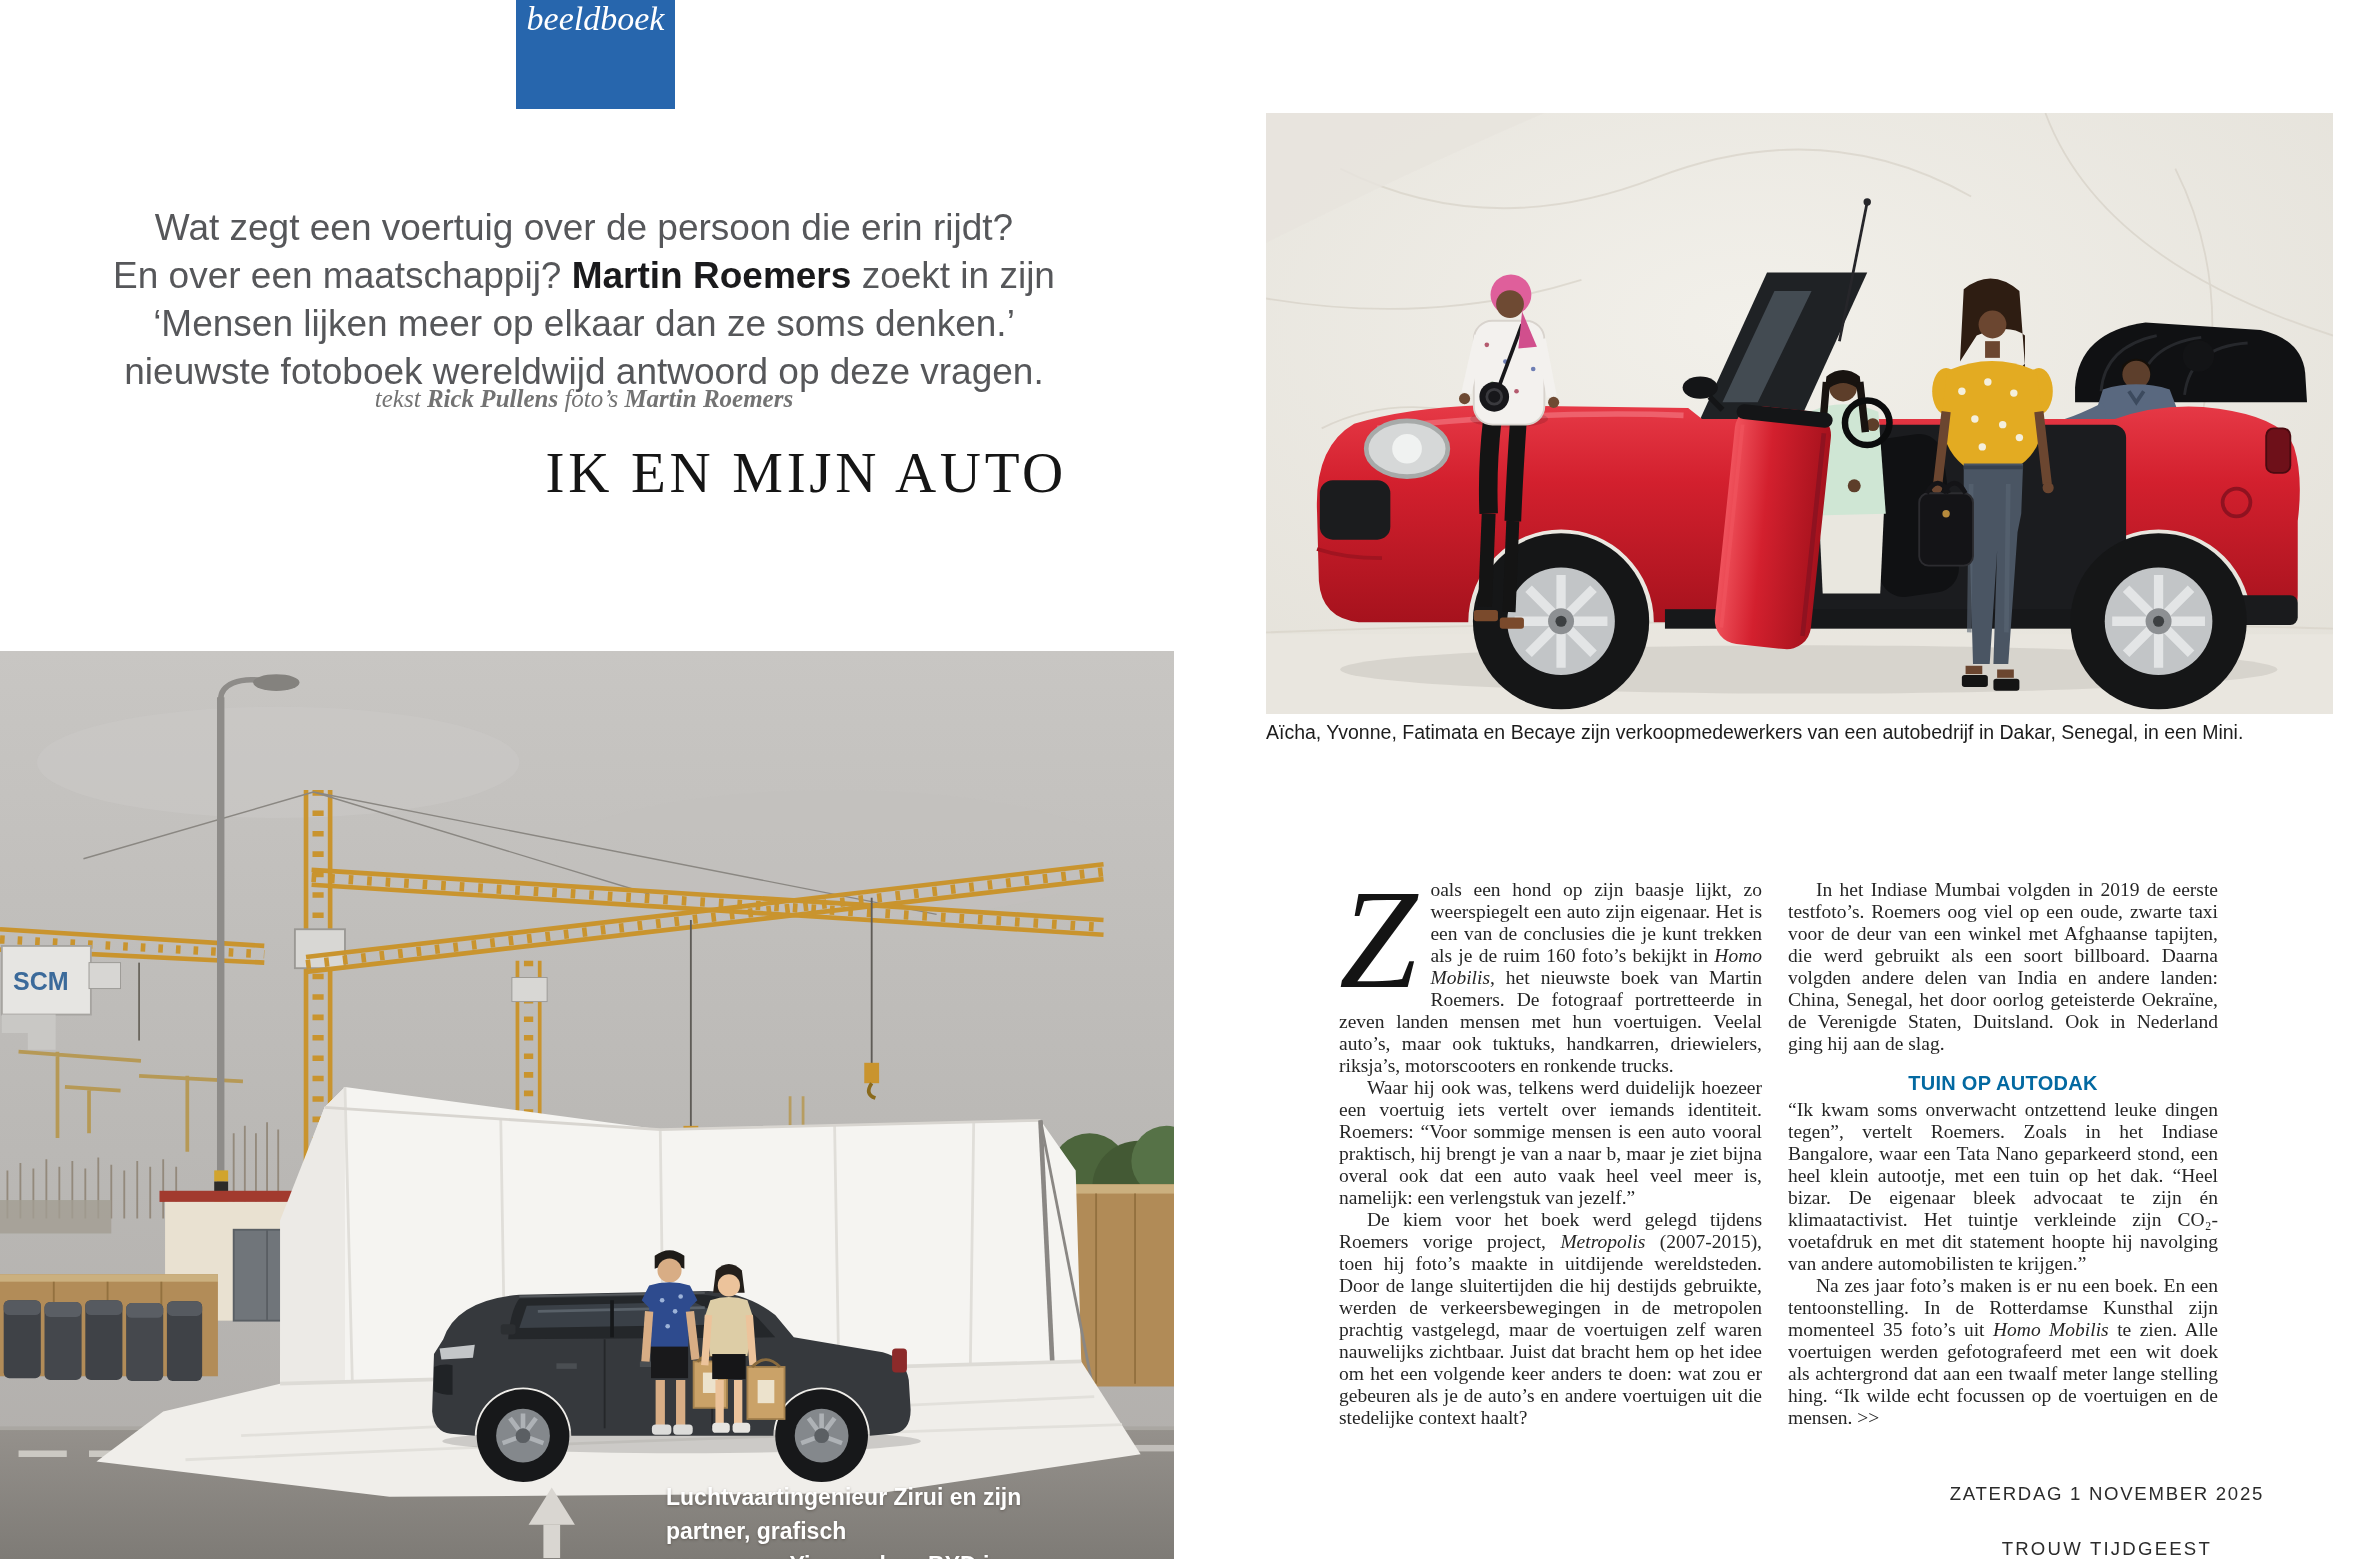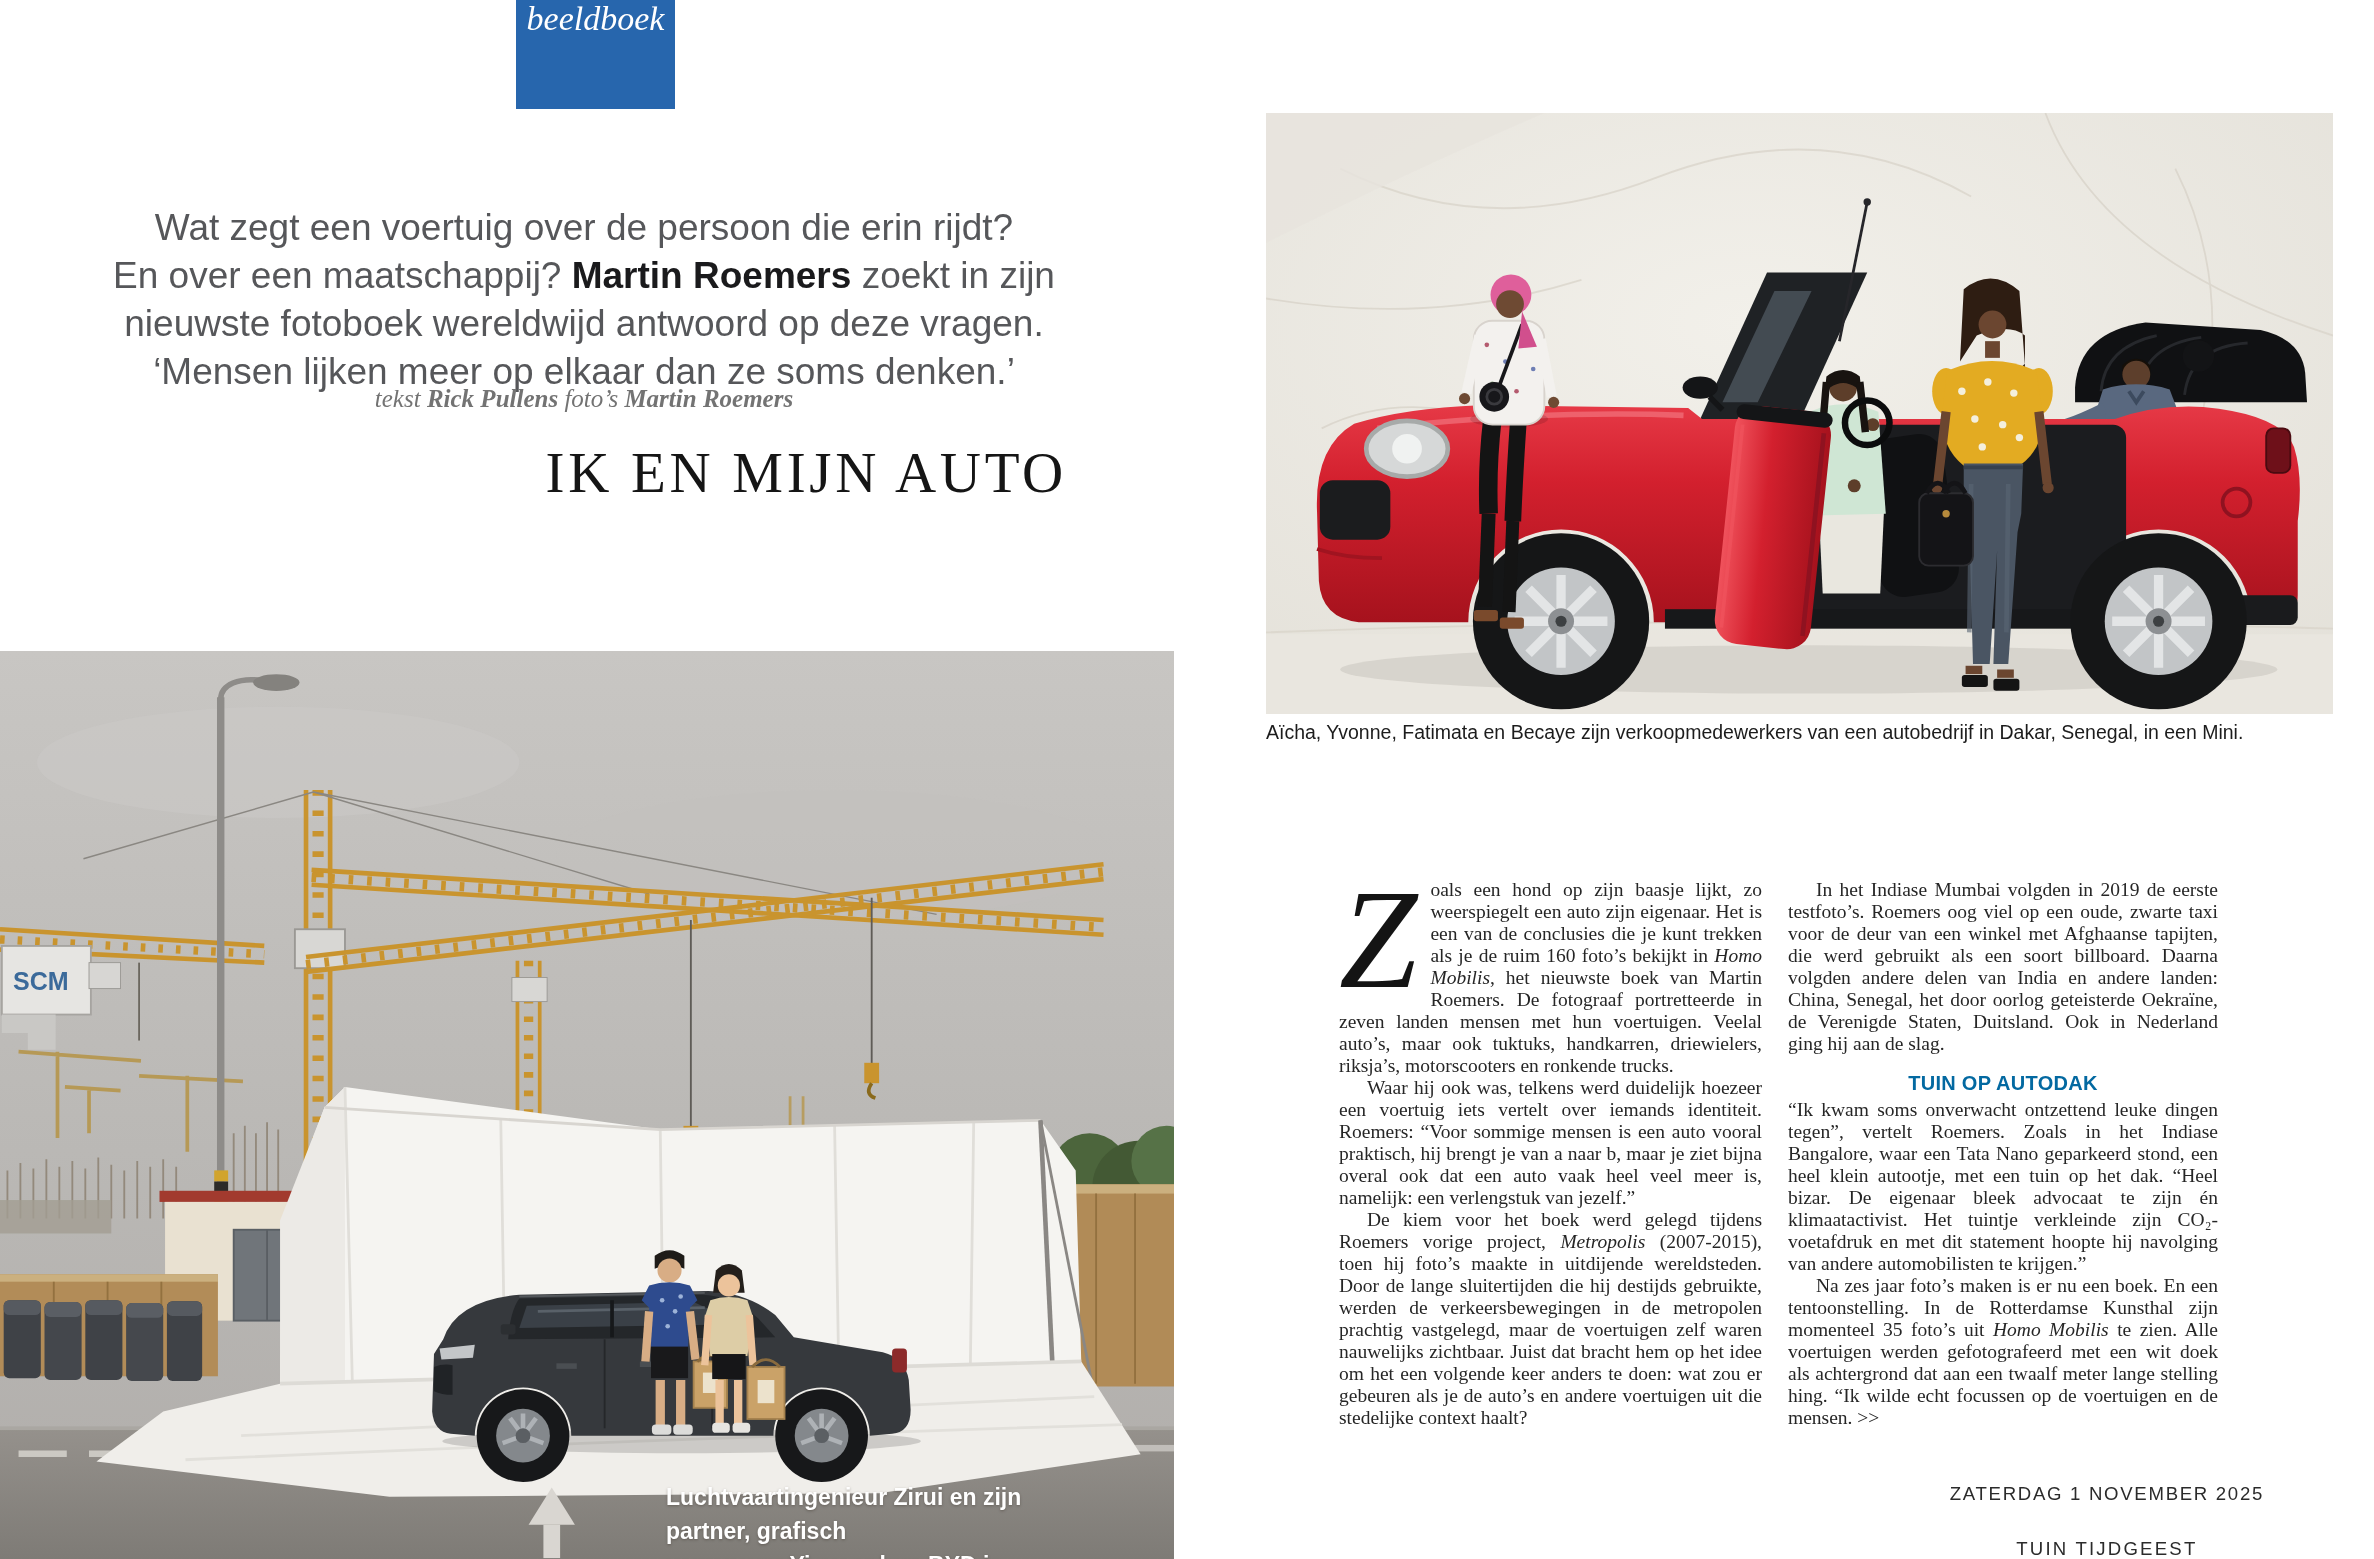--- a/index.html
+++ b/index.html
@@ -63,22 +63,22 @@
 
 <div class="canvas">
 
   <div class="tab">
     <span>beeldboek</span>
   </div>
 
   <div class="intro">
     <div>Wat zegt een voertuig over de persoon die erin rijdt?</div>
     <div>En over een maatschappij? <b>Martin Roemers</b> zoekt in zijn</div>
+    <div>‘Mensen lijken meer op elkaar dan ze soms denken.’</div>
     <div>nieuwste fotoboek wereldwijd antwoord op deze vragen.</div>
-    <div>‘Mensen lijken meer op elkaar dan ze soms denken.’</div>
   </div>
 
   <div class="byline">tekst <b>Rick Pullens</b>  foto’s <b>Martin Roemers</b></div>
 
   <h1 class="headline">IK EN MIJN AUTO</h1>
 
   <figure class="photo photo-left">
     <svg viewBox="0 0 1266 979" preserveAspectRatio="none">
       <defs>
         <linearGradient id="sky" x1="0" y1="0" x2="0" y2="1">
@@ -471,19 +471,19 @@
     <div class="col2">
       <p class="indent">In het Indiase Mumbai volgden in 2019 de eerste testfoto’s. Roemers oog viel op een oude, zwarte taxi voor de deur van een winkel met Afghaanse tapijten, die werd gebruikt als een soort billboard. Daarna volgden andere delen van India en andere landen: China, Senegal, het door oorlog geteisterde Oekraïne, de Verenigde Staten, Duitsland. Ook in Nederland ging hij aan de slag.</p>
       <h3 class="subhead">TUIN OP AUTODAK</h3>
       <p>“Ik kwam soms onverwacht ontzettend leuke dingen tegen”, vertelt Roemers. Zoals in het Indiase Bangalore, waar een Tata Nano geparkeerd stond, een heel klein autootje, met een tuin op het dak. “Heel bizar. De eigenaar bleek advocaat te zijn én klimaatactivist. Het tuintje verkleinde zijn CO₂-voetafdruk en met dit statement hoopte hij navolging van andere automobilisten te krijgen.”</p>
       <p class="indent">Na zes jaar foto’s maken is er nu een boek. En een tentoonstelling. In de Rotterdamse Kunsthal zijn momenteel 35 foto’s uit <i>Homo Mobilis</i> te zien. Alle voertuigen werden gefotografeerd met een wit doek als achtergrond dat aan een twaalf meter lange stelling hing. “Ik wilde echt focussen op de voertuigen en de mensen. &gt;&gt;</p>
     </div>
   </section>
 
   <footer class="pagefooter">
     <span>ZATERDAG 1 NOVEMBER 2025</span>
-    <span class="brand">TUIN TIJDGEEST</span>
+    <span class="brand">TROUW TIJDGEEST</span>
     <span class="dash"></span>
     <span class="pagenum">41</span>
   </footer>
 
 </div>
 
 
 </body></html>

